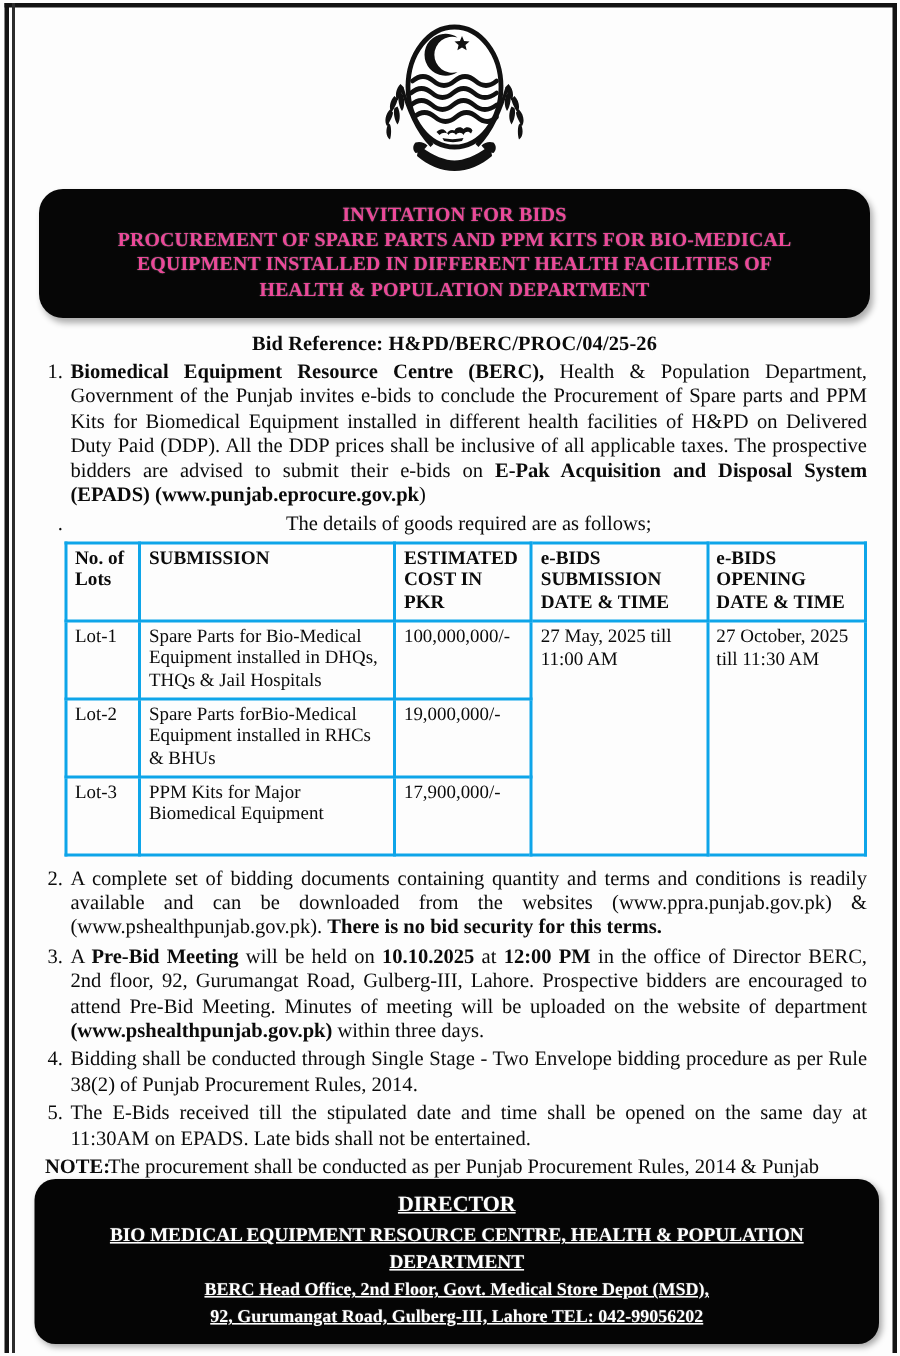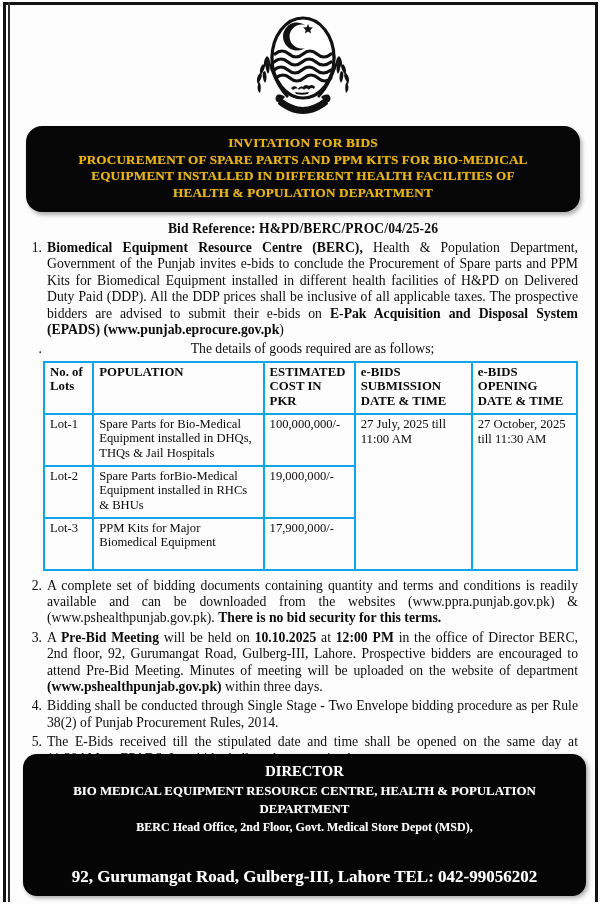--- a/index.html
+++ b/index.html
@@ -72,21 +72,21 @@
   
   .title-banner {
     margin: 4px 12px 0 12px;
     background: #060606;
     border-radius: 16px;
     padding: 9px 14px 11px 14px;
     box-shadow: 2px 3px 4px rgba(0,0,0,0.32);
     text-align: center;
   }
   .title-banner .tline {
-    color: #eab308;
+    color: #ec4899;
     font-weight: bold;
     font-size: 13.2px;
     line-height: 16.5px;
     letter-spacing: 0.15px;
     text-shadow: 0 0 1px rgba(255,255,255,0.45);
   }
   .title-banner .tline.t1 { font-size: 13.4px; }
 
   
   .bid-ref {
@@ -192,25 +192,26 @@
     border-radius: 14px;
     padding: 8px 10px 10px 10px;
     text-align: center;
     box-shadow: 2px 2px 4px rgba(0,0,0,0.35);
   }
   .footer-box .fline {
     color: #ffffff;
     font-weight: bold;
     line-height: 18px;
     text-shadow: 0 0 1px rgba(255,255,255,0.4);
+    text-decoration: underline;
   }
   .footer-box .f-title { font-size: 14.6px; margin-bottom: 2px; }
   .footer-box .f-org   { font-size: 12.9px; letter-spacing: -0.05px; }
   .footer-box .f-addr1 { font-size: 12px; }
-  .footer-box .f-addr2 { font-size: 17px; margin-top: 32px; }
+  .footer-box .f-addr2 { font-size: 12px; }
 </style>
 </head>
 <body>
 
 <div class="page">
   <div class="frame-top"></div>
   <div class="frame-left"></div>
   <div class="frame-left2"></div>
   <div class="frame-right"></div>
 
@@ -273,32 +274,32 @@
         <div class="num">.</div>
         <div class="txt nojust">The details of goods required are as follows;</div>
       </div>
     </div>
 
     <div class="tbl-wrap">
       <table class="lots">
         <thead>
           <tr>
             <th class="c-lot">No. of Lots</th>
-            <th class="c-desc">POPULATION</th>
+            <th class="c-desc">SUBMISSION</th>
             <th class="c-cost">ESTIMATED COST IN PKR</th>
             <th class="c-sub">e-BIDS SUBMISSION DATE &amp; TIME</th>
             <th class="c-open">e-BIDS OPENING DATE &amp; TIME</th>
           </tr>
         </thead>
         <tbody>
           <tr class="row-tall">
             <td class="lotno">Lot-1</td>
             <td class="desc">Spare Parts   for Bio-Medical Equipment installed in DHQs, THQs &amp; Jail Hospitals</td>
             <td class="cost">100,000,000/-</td>
-            <td class="datecell" rowspan="3">27 July, 2025 till 11:00 AM</td>
+            <td class="datecell" rowspan="3">27 May, 2025 till 11:00 AM</td>
             <td class="datecell" rowspan="3">27 October,  2025 till 11:30 AM</td>
           </tr>
           <tr class="row-tall">
             <td class="lotno">Lot-2</td>
             <td class="desc">Spare Parts  forBio-Medical Equipment installed in RHCs &amp; BHUs</td>
             <td class="cost">19,000,000/-</td>
           </tr>
           <tr class="row-tall">
             <td class="lotno">Lot-3</td>
             <td class="desc">PPM Kits for Major Biomedical Equipment</td>

